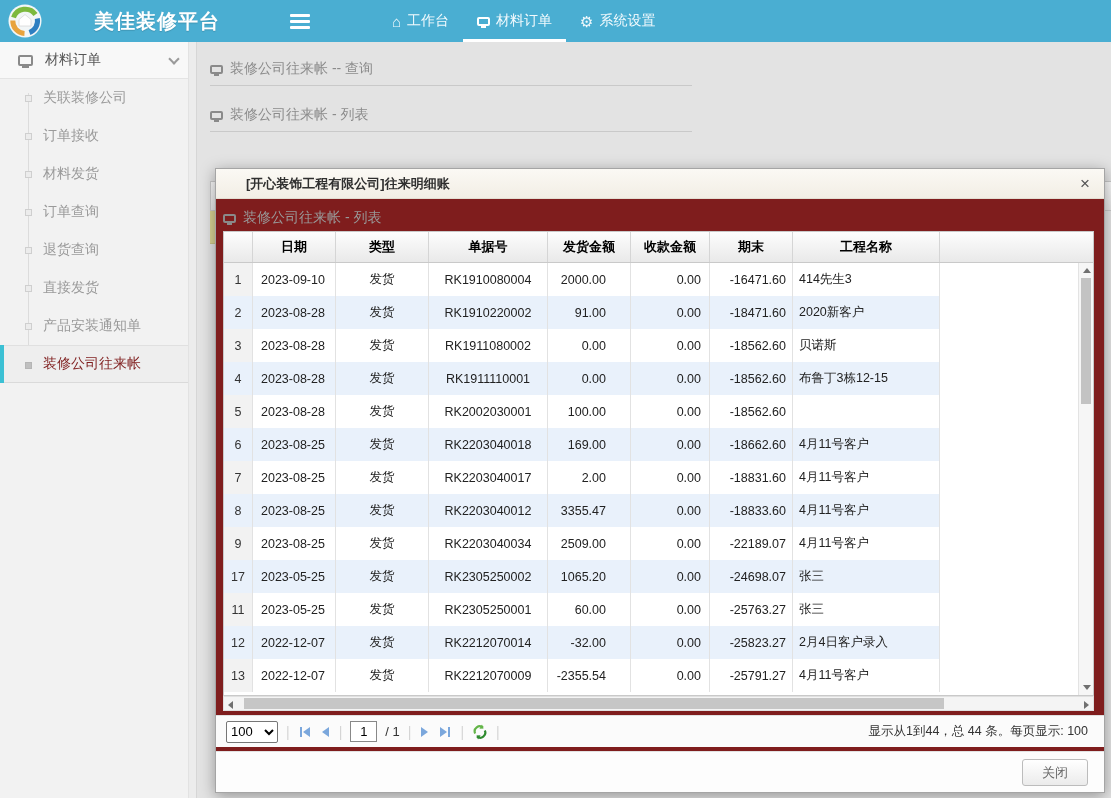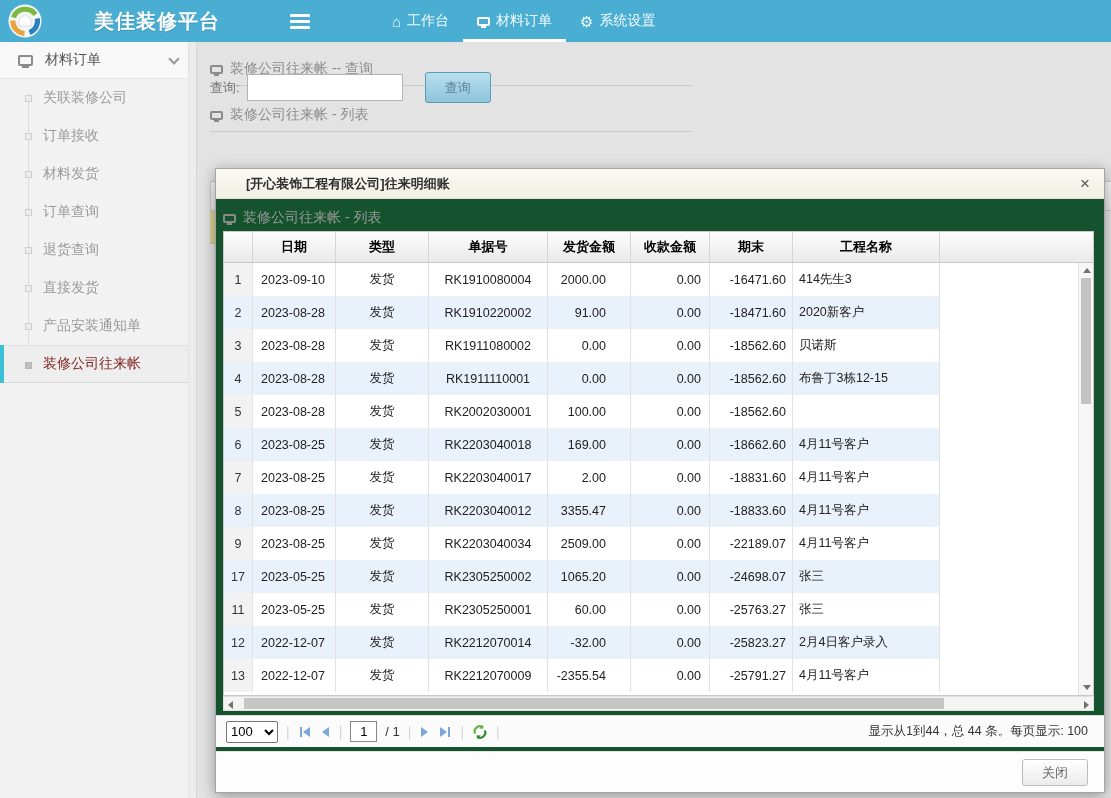--- a/index.html
+++ b/index.html
@@ -78,21 +78,21 @@
   .bg-table { position: absolute; left: 13px; top: 91px; right: 0; }
   .bg-thead { display: flex; height: 30px; border: 1px solid #c9c9c9; border-right: none;
     background: linear-gradient(#f9f9f9, #e5e5e5); margin-top: 48px; }
   .bg-th { display: flex; align-items: center; justify-content: center; font-weight: bold; font-size: 13px; color: #111; border-right: 1px solid #d2d2d2; }
   .bg-th:last-child { border-right: none; }
   .bg-selected-row { height: 33px; width: 563px; background: #d8d293; border-bottom: 1px solid #c9c386; }
 
   
   .modal {
     position: absolute; left: 215px; top: 168px; width: 890px; height: 625px;
-    background: #14532d; border: 1px solid #a5a5a5; box-shadow: 0 3px 14px rgba(0,0,0,.35); z-index: 10;
+    background: #7f1d1d; border: 1px solid #a5a5a5; box-shadow: 0 3px 14px rgba(0,0,0,.35); z-index: 10;
   }
   .modal-titlebar {
     height: 30px; background: linear-gradient(#fbf9f4, #f2eee5); border-bottom: 1px solid #e3ded2;
     display: flex; align-items: center;
   }
   .modal-title { font-weight: bold; font-size: 13px; color: #2f2f2f; margin-left: 30px; }
   .modal-close { margin-left: auto; margin-right: 14px; font-size: 17px; color: #555; cursor: pointer; line-height: 1; }
   .modal-section { position: absolute; left: 7px; top: 40px; width: 262px; display: flex; align-items: center; gap: 7px;
     color: #999; font-size: 14px; padding-bottom: 7px; border-bottom: 1px solid #ccc; }
 
@@ -243,25 +243,20 @@
   </div>
   <div class="sidebar-scrolltrack"></div>
 </div>
 
 <div class="content">
   <div class="section-head s1">
     <span class="mon small"></span>
     <span>装修公司往来帐 -- 查询</span>
   </div>
 
-  <div class="query-row">
-    <span class="query-label">查询:</span>
-    <input class="query-input" type="text" value="" style="">
-    <button class="query-btn">查询</button>
-  </div>
 
   <div class="section-head s2">
     <span class="mon small"></span>
     <span>装修公司往来帐 - 列表</span>
   </div>
 
   <div class="bg-table">
     <div class="bg-thead">
       <div class="bg-th" style="width:28px"></div>
       <div class="bg-th" style="width:160px">客户</div>

